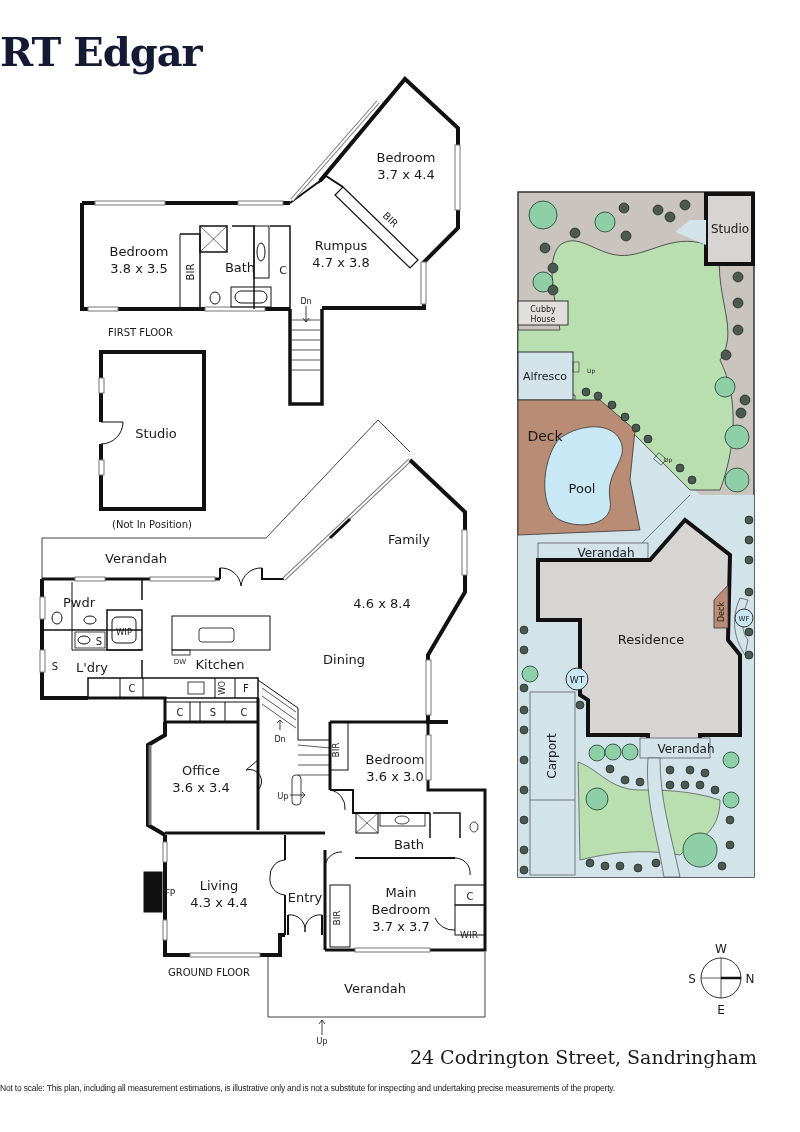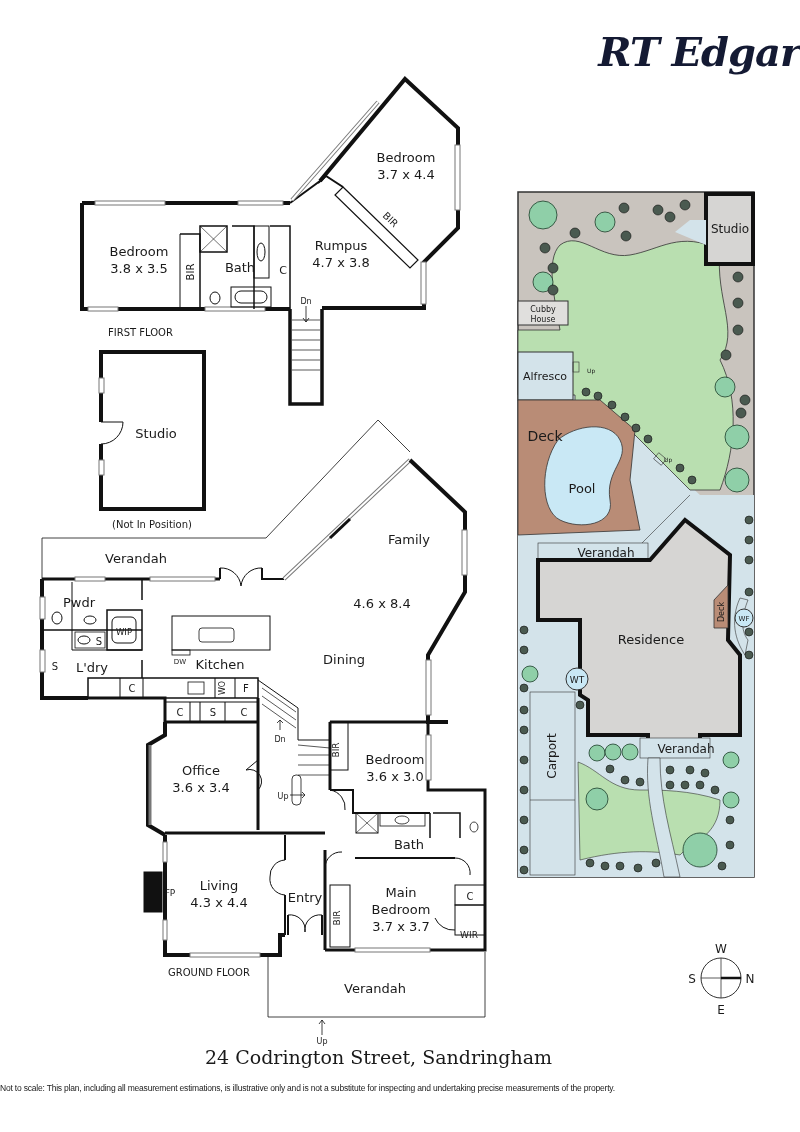--- a/index.html
+++ b/index.html
@@ -1,20 +1,20 @@
 <!DOCTYPE html>
 <html><head>
 <meta charset="utf-8">
 <style>
   html, body { margin:0; padding:0; background:#ffffff; }
   body { width:800px; height:1132px; position:relative; overflow:hidden; font-family:"DejaVu Sans", sans-serif; }
-  .brand { position:absolute; top:28px; left:0; width:800px; text-align:right; font-family:"DejaVu Serif", serif; font-weight:bold; font-size:40px; color:#141a33; letter-spacing:-1px;font-style:italic; }
+  .brand { position:absolute; top:28px; left:0; width:800px; text-align:left; font-family:"DejaVu Serif", serif; font-weight:bold; font-size:40px; color:#141a33; letter-spacing:-1px; }
   .plan { position:absolute; left:0; top:0; }
   .lbl { font-family:"DejaVu Sans", sans-serif; fill:#1a1a1a; }
-  .address { position:absolute; top:1046px; left:0; width:757px; text-align:center; font-family:"DejaVu Serif", serif; font-size:19px; color:#1a1a1a; }
+  .address { position:absolute; top:1046px; left:0; width:757px; text-align:right; font-family:"DejaVu Serif", serif; font-size:19px; color:#1a1a1a; }
   .disclaimer { position:absolute; top:1083px; left:0; width:800px; text-align:left; font-family:"Liberation Sans", sans-serif; font-size:8.5px; color:#222; letter-spacing:-0.2px; }
 </style>
 </head>
 <body>
 
 <div class="brand">RT Edgar</div>
 
 <svg class="plan" width="800" height="1132" viewBox="0 0 800 1132" xmlns="http://www.w3.org/2000/svg">
 
   <g stroke="#111" fill="none">

